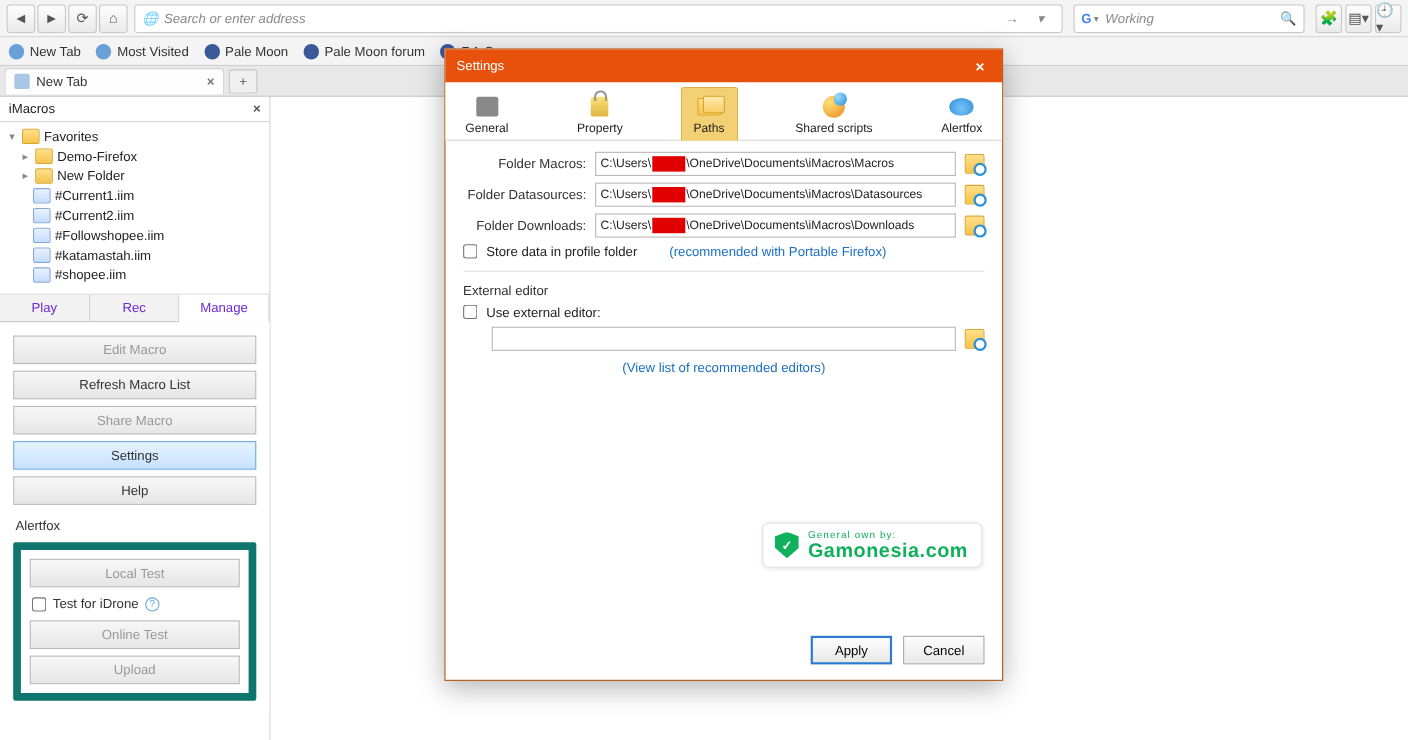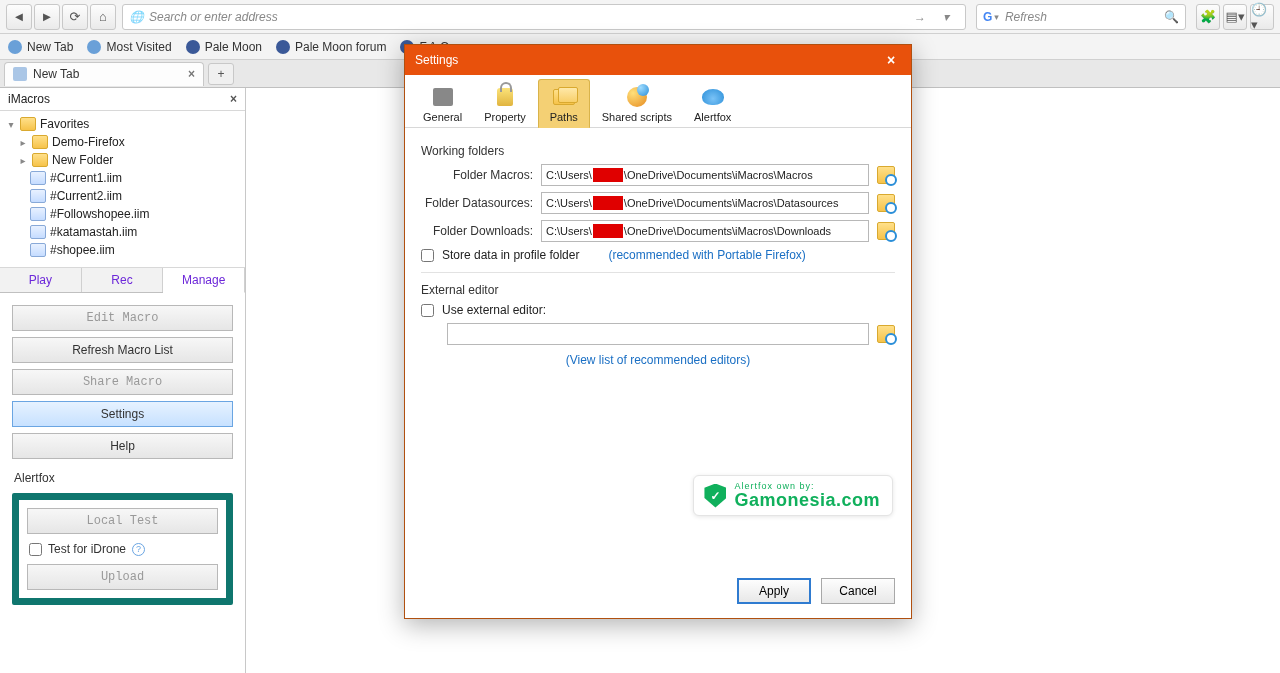--- a/index.html
+++ b/index.html
@@ -44,34 +44,34 @@
 .file-ico { width: 16px; height: 14px; background: linear-gradient(#e8f1ff,#c5dcff); border: 1px solid #88a9d8; border-radius: 2px; display: inline-block; position: relative; }
 .ind1 { padding-left: 18px; }
 .ind2 { padding-left: 30px; }
 
 .sb-tabs { display: flex; border-bottom: 1px solid #c0c0c0; background: #f2f2f2; }
 .sb-tab { flex: 1; text-align: center; padding: 5px 0; font-size: 12px; color: #6d28d9; border-right: 1px solid #d0d0d0; cursor: pointer; }
 .sb-tab.active { background: #fff; border-bottom: 1px solid #fff; margin-bottom: -1px; }
 
 .sb-panel { padding: 12px; display: flex; flex-direction: column; gap: 6px; background: #fff; }
 .sb-panel button { height: 26px; border: 1px solid #b8b8b8; background: linear-gradient(#f7f7f7,#e6e6e6); font-size: 12px; color: #333; cursor: pointer; }
-.sb-panel button:disabled { color: #999; font-family: Liberation Mono, monospace; }
+.sb-panel button:disabled { color: #999; }
 .sb-panel button.selected { background: linear-gradient(#e6f2ff,#c7e1ff); border-color: #6aa5e2; }
 .sb-group-label { font-size: 12px; color: #333; margin-top: 6px; padding-left: 2px; }
 .sb-check { display: flex; align-items: center; gap: 6px; font-size: 12px; color: #333; padding: 2px 2px; }
 .sb-check .help { width: 13px; height: 13px; border: 1px solid #6aa5e2; border-radius: 50%; color: #6aa5e2; font-size: 9px; display: inline-flex; align-items: center; justify-content: center; }
 .sb-group-buttons { display: flex; flex-direction: column; gap: 6px; border: 7px solid #0f766e; padding: 8px; border-radius: 2px; margin-top: 2px; }
 
 .page-area { flex: 1; background: #fff; }
 
 
 .modal { position: absolute; left: 404px; top: 44px; width: 508px; background: #fff; border: 1px solid #b05010; box-shadow: 0 6px 24px rgba(0,0,0,.3); }
 .modal-title { background: #e8510c; color: #fff; height: 30px; display: flex; align-items: center; padding: 0 10px; font-size: 12px; }
 .modal-title .mx { margin-left: auto; cursor: pointer; font-weight: bold; font-size: 14px; width: 20px; text-align: center; }
-.modal-tabs { display: flex; background: #fff; border-bottom: 1px solid #d8d8d8; padding: 4px 8px 0 8px; gap: 2px; }
+.modal-tabs { display: flex; background: #fff; border-bottom: 1px solid #d8d8d8; padding: 4px 8px 0 8px; gap: 2px; justify-content: space-between; }
 .mtab { display: flex; flex-direction: column; align-items: center; justify-content: center; padding: 6px 10px 4px 10px; font-size: 11px; color: #222; cursor: pointer; border-radius: 3px 3px 0 0; gap: 3px; min-width: 52px; }
 .mtab.active { background: #f4d074; border: 1px solid #d9b34a; border-bottom: 1px solid #f4d074; margin-bottom: -1px; }
 .mtab .mi { width: 26px; height: 22px; display: flex; align-items: center; justify-content: center; }
 .mi-general { background: #888; width: 20px; height: 18px; border-radius: 2px; }
 .mi-security { width: 16px; height: 18px; background: linear-gradient(#fbe37a,#e0b43f); border-radius: 3px 3px 2px 2px; position: relative; }
 .mi-security:before { content: ""; position: absolute; top: -6px; left: 3px; width: 8px; height: 8px; border: 2px solid #999; border-bottom: none; border-radius: 6px 6px 0 0; }
 .mi-paths { width: 22px; height: 16px; background: linear-gradient(#ffe08a,#f6c34a); border: 1px solid #d9a92f; border-radius: 2px; position: relative; }
 .mi-paths:after { content: ""; position: absolute; left: 4px; top: -3px; width: 18px; height: 14px; background: linear-gradient(#ffe8a8,#f8cf6a); border: 1px solid #d9a92f; border-radius: 2px; }
 .mi-shared { width: 20px; height: 20px; border-radius: 50%; background: radial-gradient(circle at 30% 30%, #ffe07a, #e68a1f); position: relative; }
 .mi-shared:after { content:""; position:absolute; left:10px; top:-3px; width:12px; height:12px; border-radius:50%; background:radial-gradient(circle at 30% 30%, #9fdcff,#2a8ed8);}
@@ -80,21 +80,21 @@
 .modal-body { padding: 10px 16px 12px 16px; font-size: 12px; color: #222; }
 .mgroup-title { color: #333; margin: 6px 0 6px 0; }
 .mrow { display: flex; align-items: center; gap: 8px; margin-bottom: 6px; }
 .mrow label { width: 112px; text-align: right; color: #333; }
 .mrow .pathbox { flex: 1; height: 22px; border: 1px solid #b8b8b8; background: #fff; display: flex; align-items: center; font-size: 11px; overflow: hidden; }
 .pathbox .p1 { padding: 0 1px 0 4px; }
 .pathbox .red { background: #e00000; width: 30px; height: 14px; display: inline-block; }
 .pathbox .p2 { padding: 0 4px 0 1px; white-space: nowrap; }
 .browse { width: 18px; height: 18px; background: linear-gradient(#ffe08a,#f6c34a); border: 1px solid #d9a92f; border-radius: 2px; cursor: pointer; position:relative; }
 .browse:after{content:"";position:absolute;right:-3px;bottom:-3px;width:8px;height:8px;border:2px solid #2a8ed8;border-radius:50%;background:#fff;}
-.mcheck { display: flex; align-items: flex-end; gap: 8px; margin: 6px 0 4px 0; }
+.mcheck { display: flex; align-items: flex-start; gap: 8px; margin: 6px 0 4px 0; }
 .mcheck input { width: 13px; height: 13px; }
 .link { color: #1a6fc4; cursor: pointer; margin-left: 21px; }
 .divider { border-top: 1px solid #e2e2e2; margin: 10px 0; }
 .ext-row { display: flex; align-items: center; gap: 8px; margin-left: 26px; margin-top: 6px; }
 .ext-row .pathbox { flex: 1; height: 22px; border: 1px solid #b8b8b8; background: #fff; }
 .centered-link { text-align: center; margin-top: 8px; color: #1a6fc4; cursor: pointer; }
 
 .watermark { position: absolute; right: 18px; bottom: 52px; background: #fff; border: 1px solid #e4e4e4; border-radius: 6px; padding: 6px 12px 6px 10px; display: flex; align-items: center; gap: 8px; box-shadow: 0 1px 4px rgba(0,0,0,.1); }
 .watermark .shield { width: 22px; height: 24px; background: #10b05c; clip-path: polygon(50% 0,100% 18%,100% 60%,50% 100%,0 60%,0 18%); display:flex;align-items:center;justify-content:center;color:#fff;font-weight:bold; }
 .watermark .txt { display: flex; flex-direction: column; line-height: 1; }
@@ -117,21 +117,21 @@
   <div class="tb-btn">⌂</div>
   <div class="url-bar">
     <span class="globe">🌐</span>
     <span>Search or enter address</span>
     <span class="url-arrow" style="margin-left:auto">→</span>
     <span class="url-arrow">▾</span>
   </div>
   <div class="search-bar">
     <span class="g">G</span>
     <span class="drop">▾</span>
-    <span>Refresh</span>
+    <span>Working</span>
     <span class="mag">🔍</span>
   </div>
   <div class="extra-btns">
     <div class="tb-btn">🧩</div>
     <div class="tb-btn">▤▾</div>
     <div class="tb-btn">🕘▾</div>
   </div>
 </div>
 
 <div class="bookmark-bar">
@@ -222,20 +222,21 @@
       <button class="selected">Settings</button>
       <button>Help</button>
       <div class="sb-group-label">Alertfox</div>
       <div class="sb-group-buttons">
         <button disabled="">Local Test</button>
         <div class="sb-check">
           <input type="checkbox" style="">
           <span>Test for iDrone</span>
           <span class="help">?</span>
         </div>
+        <button disabled="">Online Test</button>
         <button disabled="">Upload</button>
       </div>
     </div>
   </div>
   <div class="page-area"></div>
 </div>
 
 <div class="modal">
   <div class="modal-title">
     <span>Settings</span>
@@ -267,21 +268,20 @@
         <span>Shared scripts</span>
       </div>
     <div class="mtab">
         <span class="mi">
           <span class="mi-alertfox"></span>
         </span>
         <span>Alertfox</span>
       </div>
   </div>
   <div class="modal-body" style="min-height:440px;position:relative;">
-    <div class="mgroup-title">Working folders</div>
 
     <div class="mrow">
       <label>Folder Macros:</label>
       <div class="pathbox">
           <span class="p1">C:\Users\</span>
           <span class="red"></span>
           <span class="p2">\OneDrive\Documents\iMacros\Macros</span>
         </div>
       <span class="browse"></span>
     </div>
@@ -319,21 +319,21 @@
     </div>
     <div class="ext-row">
       <div class="pathbox"></div>
       <span class="browse"></span>
     </div>
     <div class="centered-link">(View list of recommended editors)</div>
 
     <div class="watermark">
       <div class="shield">✓</div>
       <div class="txt">
-        <span class="small">Alertfox own by:</span>
+        <span class="small">General own by:</span>
         <span class="big">Gamonesia.com</span>
       </div>
     </div>
   </div>
   <div class="modal-footer">
     <button class="primary">Apply</button>
     <button>Cancel</button>
   </div>
 </div>
 

